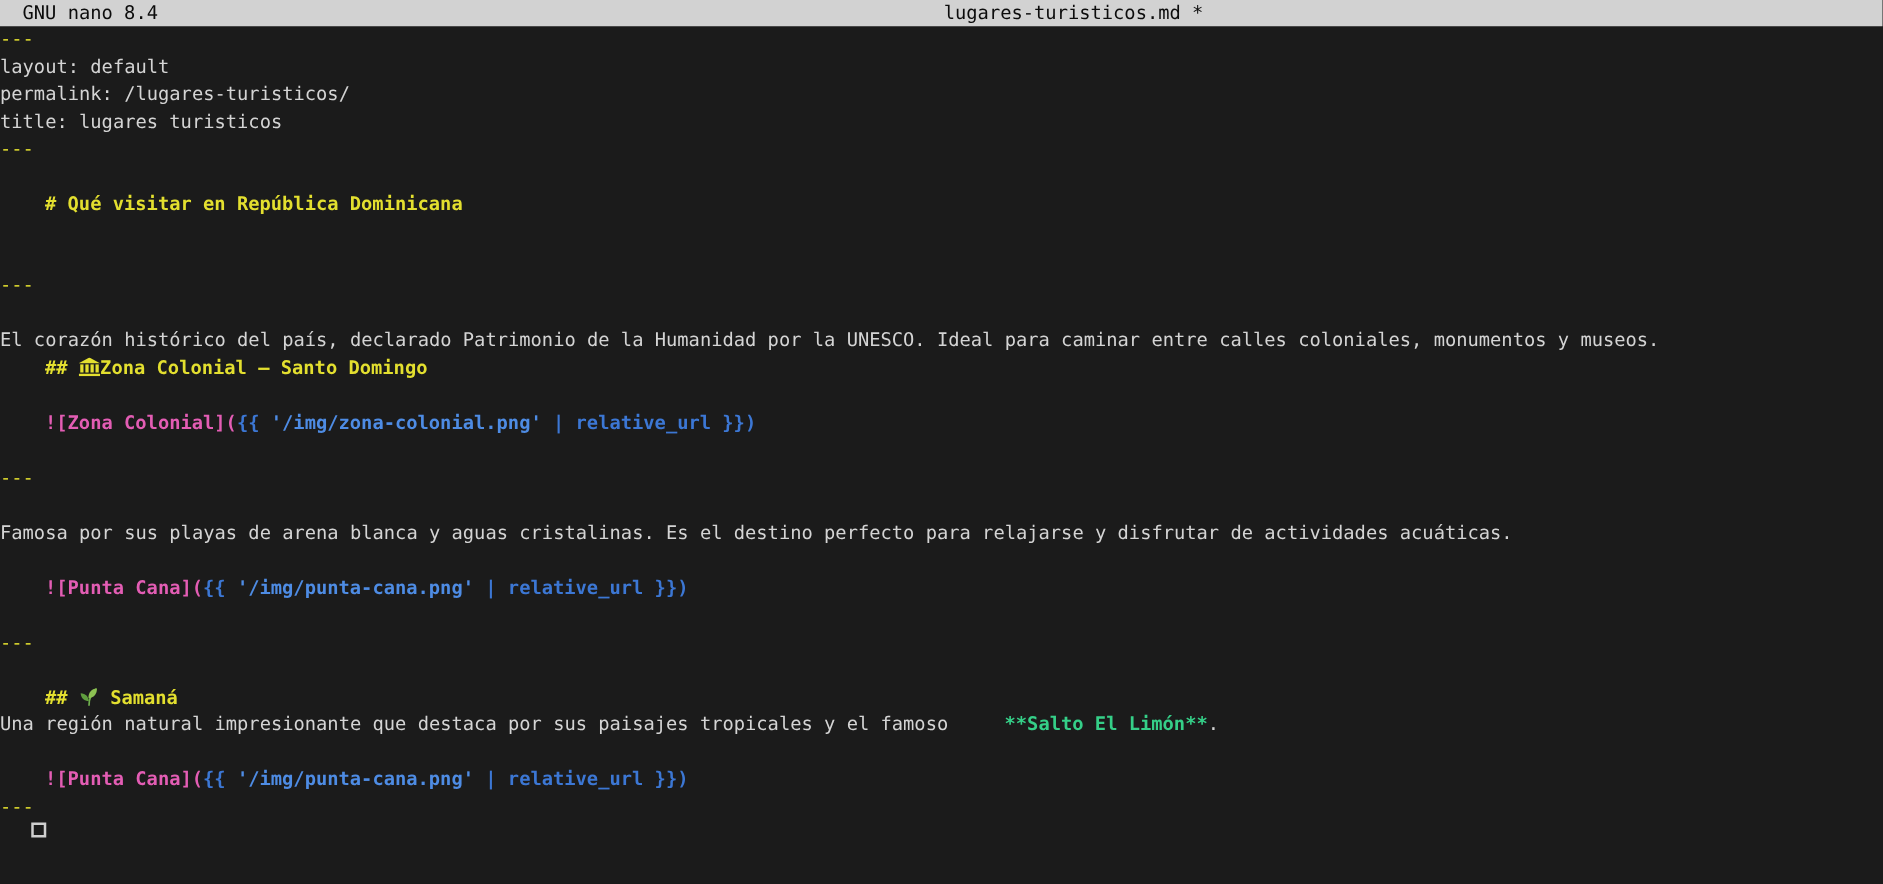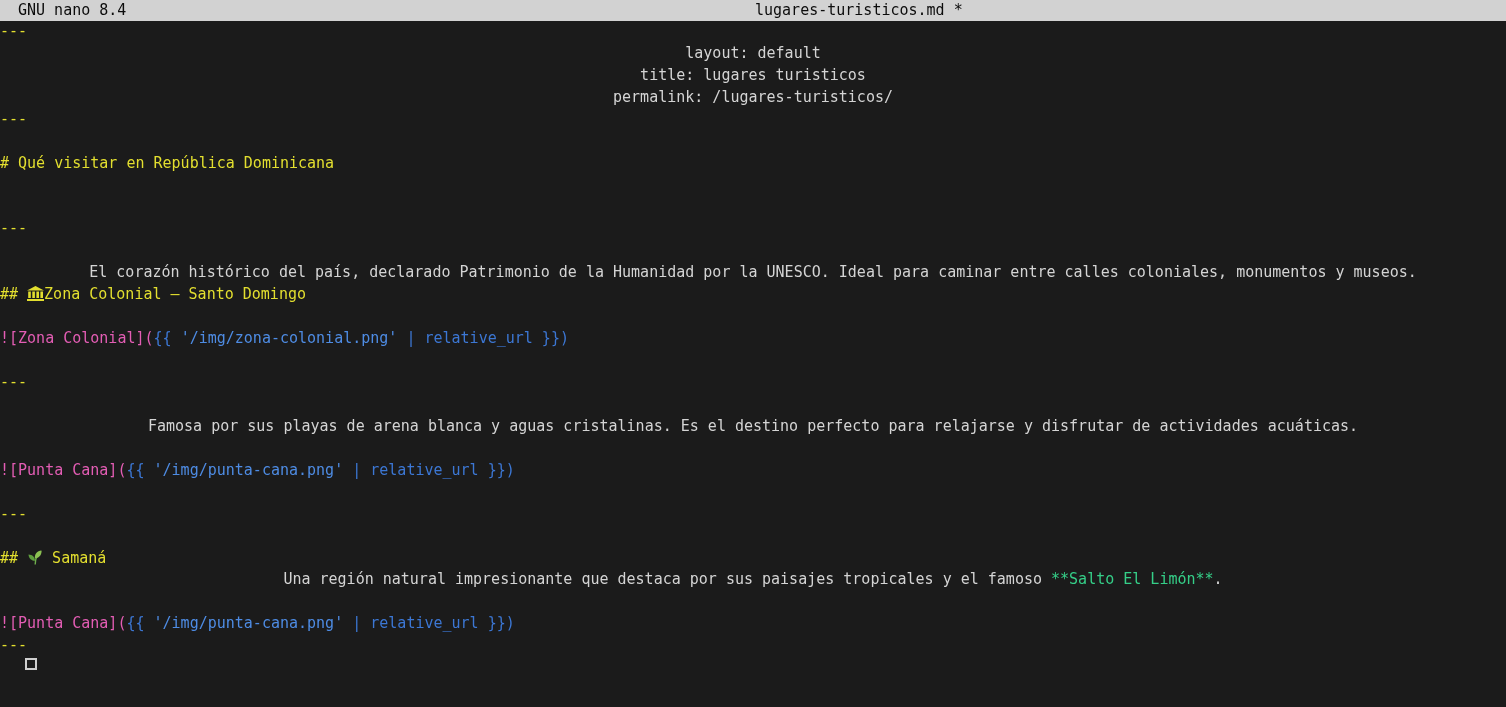--- a/index.html
+++ b/index.html
@@ -17,44 +17,44 @@
   }
   .titlebar{
     position:absolute;top:0;left:0;width:1506px;height:21px;
     background:var(--titlebar-bg);color:var(--titlebar-fg);
     line-height:21px;white-space:pre;
   }
   .titlebar .app{position:absolute;left:18px;top:0;}
   .titlebar .fname{position:absolute;left:755px;top:0;}
   .editor{position:absolute;top:21px;left:0;width:1506px;}
   .line{height:21.94px;line-height:21.94px;white-space:pre;}
-  .b{font-weight:normal;}
+  .b{font-weight:bold;padding-left:36px;}
   .y{color:var(--yellow);}
-  .w{color:var(--foreground);text-align:center;}
+  .w{color:var(--foreground);}
   .g{color:var(--green);}
   .p{color:var(--pink);text-align:center;}
   .bl{color:var(--blue);}
   .bp{color:var(--blue-bright);}
   .icon{display:inline-block;vertical-align:-2px;}
   .icon svg{display:block;}
   .partial-box{
     display:inline-block;margin-left:25px;margin-top:1px;
     width:12px;height:12px;border:2px solid #cfcfcf;vertical-align:top;
   }
 </style>
 </head>
 <body>
 
 <div class="titlebar"><span class="app">GNU nano 8.4</span><span class="fname">lugares-turisticos.md *</span></div>
 
 <div class="editor">
   <div class="line y"><span>---</span></div>
   <div class="line w"><span>layout: default</span></div>
+  <div class="line w"><span>permalink: /lugares-turisticos/</span></div>
   <div class="line w"><span>title: lugares turisticos</span></div>
-  <div class="line w"><span>permalink: /lugares-turisticos/</span></div>
   <div class="line y"><span>---</span></div>
   <div class="line"></div>
   <div class="line y b"><span># Qué visitar en República Dominicana</span></div>
   <div class="line"></div>
   <div class="line"></div>
   <div class="line y"><span>---</span></div>
   <div class="line"></div>
   <div class="line w"><span>El corazón histórico del país, declarado Patrimonio de la Humanidad por la UNESCO. Ideal para caminar entre calles coloniales, monumentos y museos.</span></div>
   <div class="line y b"><span>## </span><span class="icon"><svg width="17" height="15" viewBox="0 0 17 15" fill="currentColor">
           <path d="M8.5 0 L17 4.5 H0 Z"></path>

